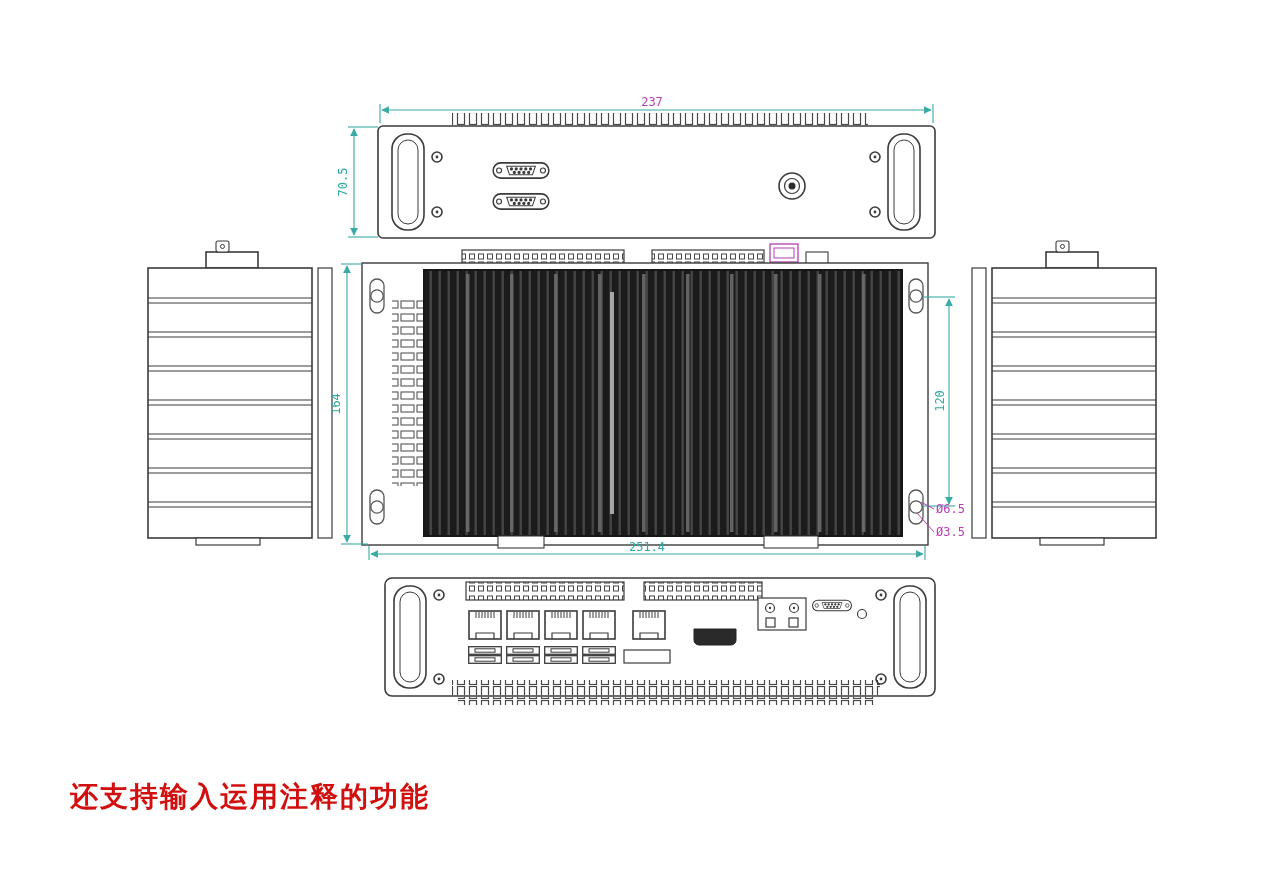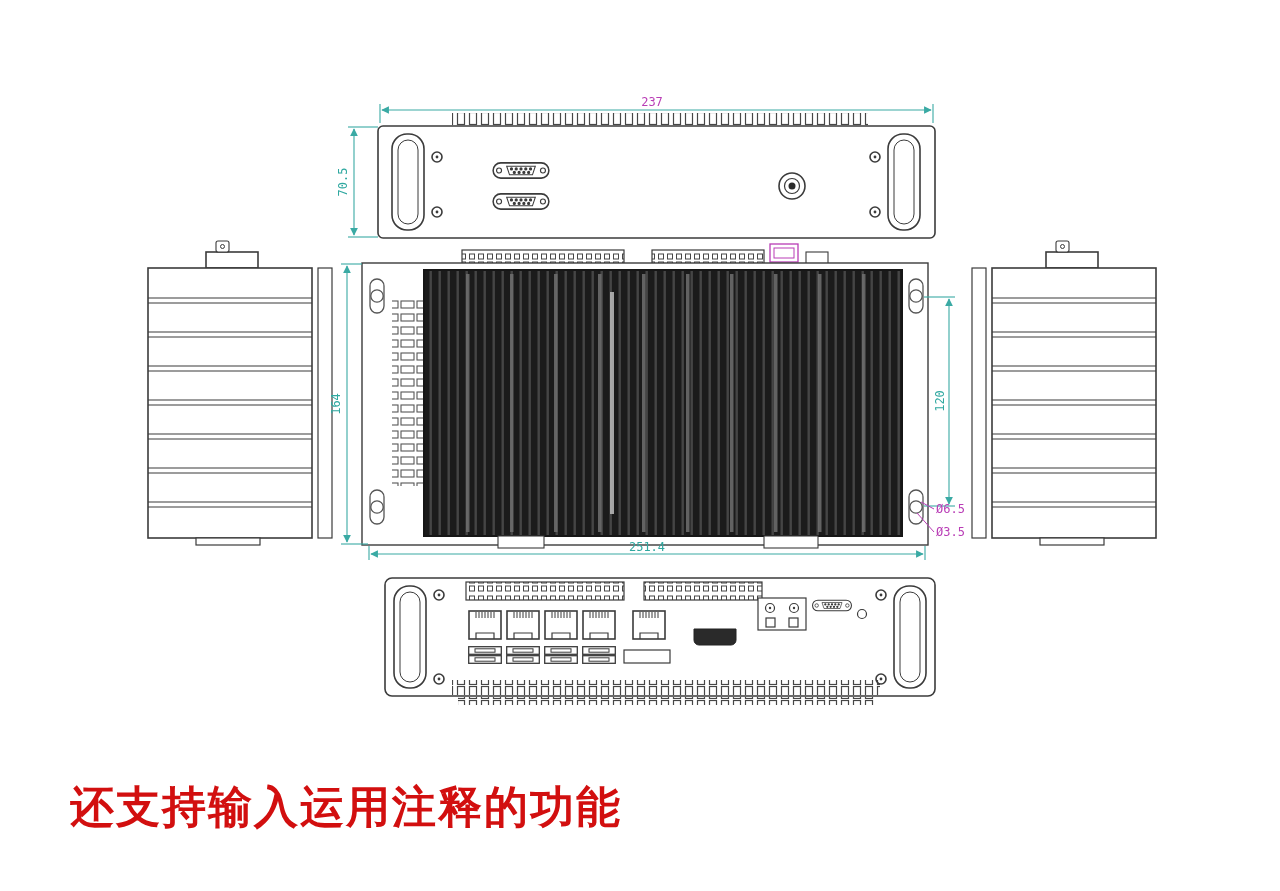--- a/index.html
+++ b/index.html
@@ -1,21 +1,21 @@
 <!DOCTYPE html>
 <html><head>
 <meta charset="utf-8">
 <style>
   html,body{margin:0;padding:0;background:#fff;}
   .stage{position:relative;width:1280px;height:891px;background:#fff;overflow:hidden;
          font-family:"DejaVu Sans",sans-serif;}
   svg text{stroke:none;}
   .dimT{fill:#2fa8a0;font:12px "DejaVu Sans Mono",monospace;}
   .dimM{fill:#b93db6;font:12px "DejaVu Sans Mono",monospace;}
-  .caption{position:absolute;left:70px;top:778px;font-size:44px;font-weight:900;
+  .caption{position:absolute;left:70px;top:778px;font-size:28px;font-weight:900;
            color:#d20f0f;letter-spacing:2px;font-family:"DejaVu Sans",sans-serif;
            white-space:nowrap;}
 </style>
 </head>
 <body>
 
 <div class="stage">
 
 <svg width="1280" height="891" viewBox="0 0 1280 891">
   <defs>

